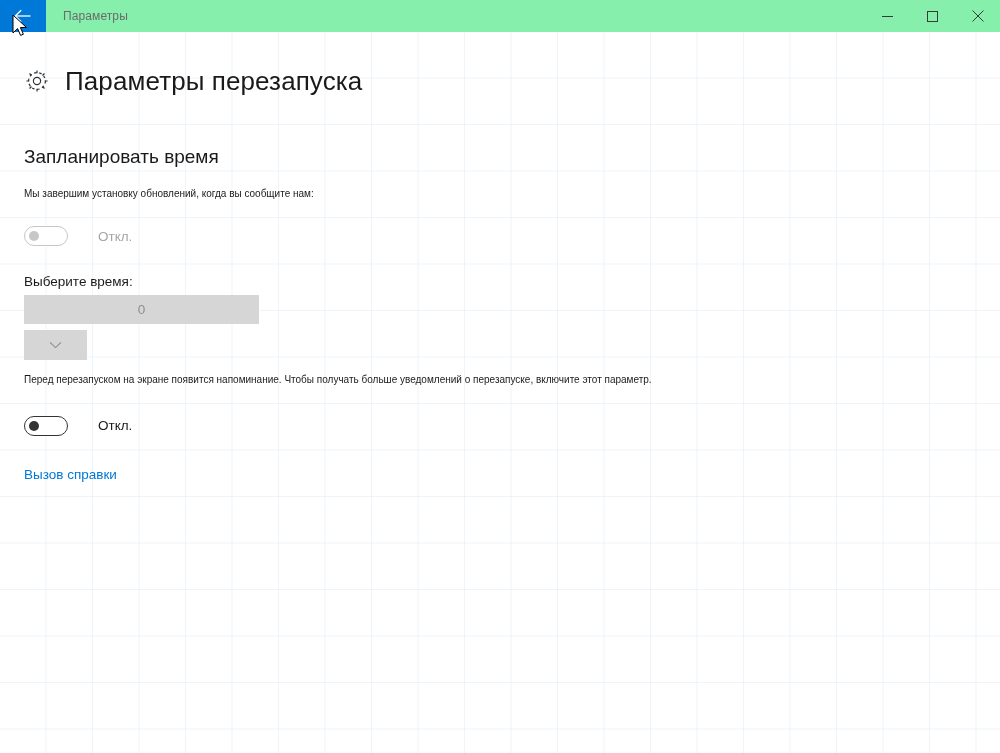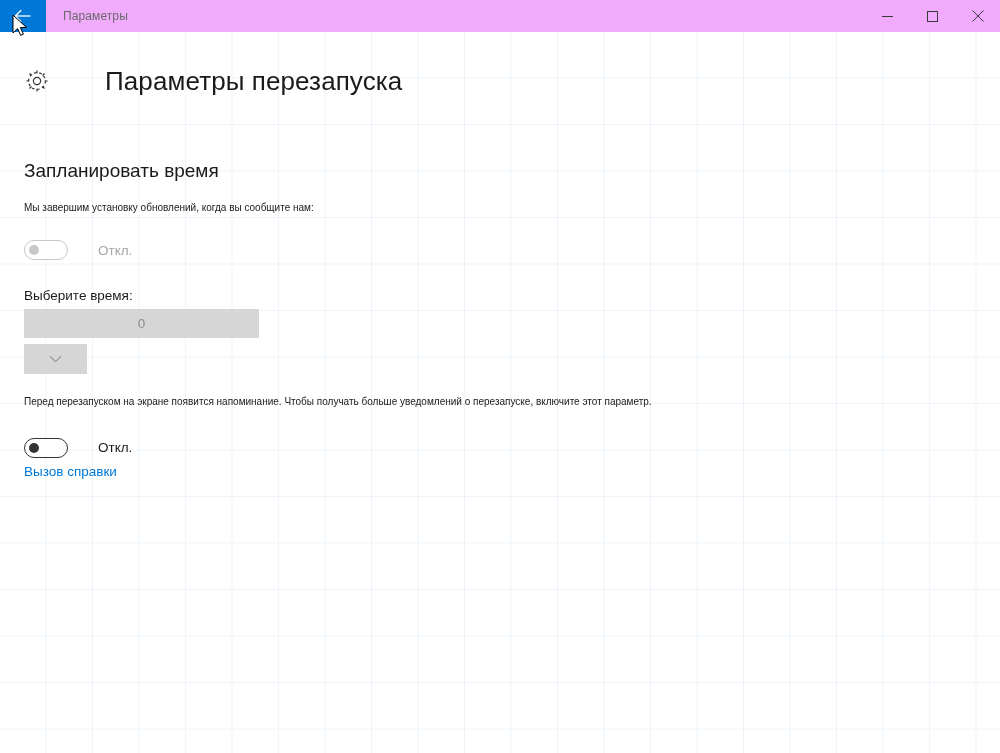--- a/index.html
+++ b/index.html
@@ -13,21 +13,21 @@
     font-family: "Liberation Sans", sans-serif;
     color: #000000;
     overflow: hidden;
     position: relative;
   }
 
   
   .titlebar {
     position: relative;
     height: 32px;
-    background: #f0abfc;
+    background: #86efac;
     display: flex;
     align-items: stretch;
     border-bottom: 1px solid #ffffff;
   }
   .back-button {
     width: 46px;
     height: 32px;
     background: #0078d7;
     display: flex;
     align-items: center;
@@ -72,21 +72,20 @@
       linear-gradient(to right, rgba(225,235,245,0.55) 1px, transparent 1px),
       linear-gradient(to bottom, rgba(225,235,245,0.55) 1px, transparent 1px);
     background-size: 46.5px 46.5px;
     background-position: -1px -1px;
   }
 
   .header-row {
     display: flex;
     align-items: center;
     padding: 19px 0 0 24px;
-    gap: 40px;
   }
   .gear-icon {
     width: 26px;
     height: 26px;
     margin-right: 15px;
     flex: 0 0 auto;
     color: #333333;
   }
   .page-title {
     font-size: 26px;
@@ -101,21 +100,21 @@
   }
 
   .section-heading {
     font-size: 19px;
     font-weight: normal;
     color: #1a1a1a;
     margin: 0;
     padding: 0;
     line-height: 1.2;
   }
-  .section-1-heading { margin-top: 48px; }
+  .section-1-heading { margin-top: 34px; }
   .body-text {
     font-size: 10px;
     color: #1a1a1a;
     line-height: 1.45;
     margin: 0;
   }
   .s1-desc { margin-top: 18px; }
 
   
   .toggle-row {
@@ -197,27 +196,27 @@
     display: flex;
     align-items: center;
     justify-content: center;
   }
   .chevron {
     color: #8e8e8e;
   }
   .chevron svg { display: block; }
 
   .s2-heading { margin-top: 54px; }
-  .s2-desc { margin-top: 21px; max-width: 750px; }
+  .s2-desc { margin-top: 13px; max-width: 750px; }
 
   .s3-heading { margin-top: 40px; }
 
   .help-link {
     display: inline-block;
-    margin-top: 6px;
+    margin-top: 31px;
     font-size: 13.5px;
     color: #0078d7;
     text-decoration: none;
     cursor: pointer;
   }
 
   
   .cursor {
     position: absolute;
     left: 12px;

